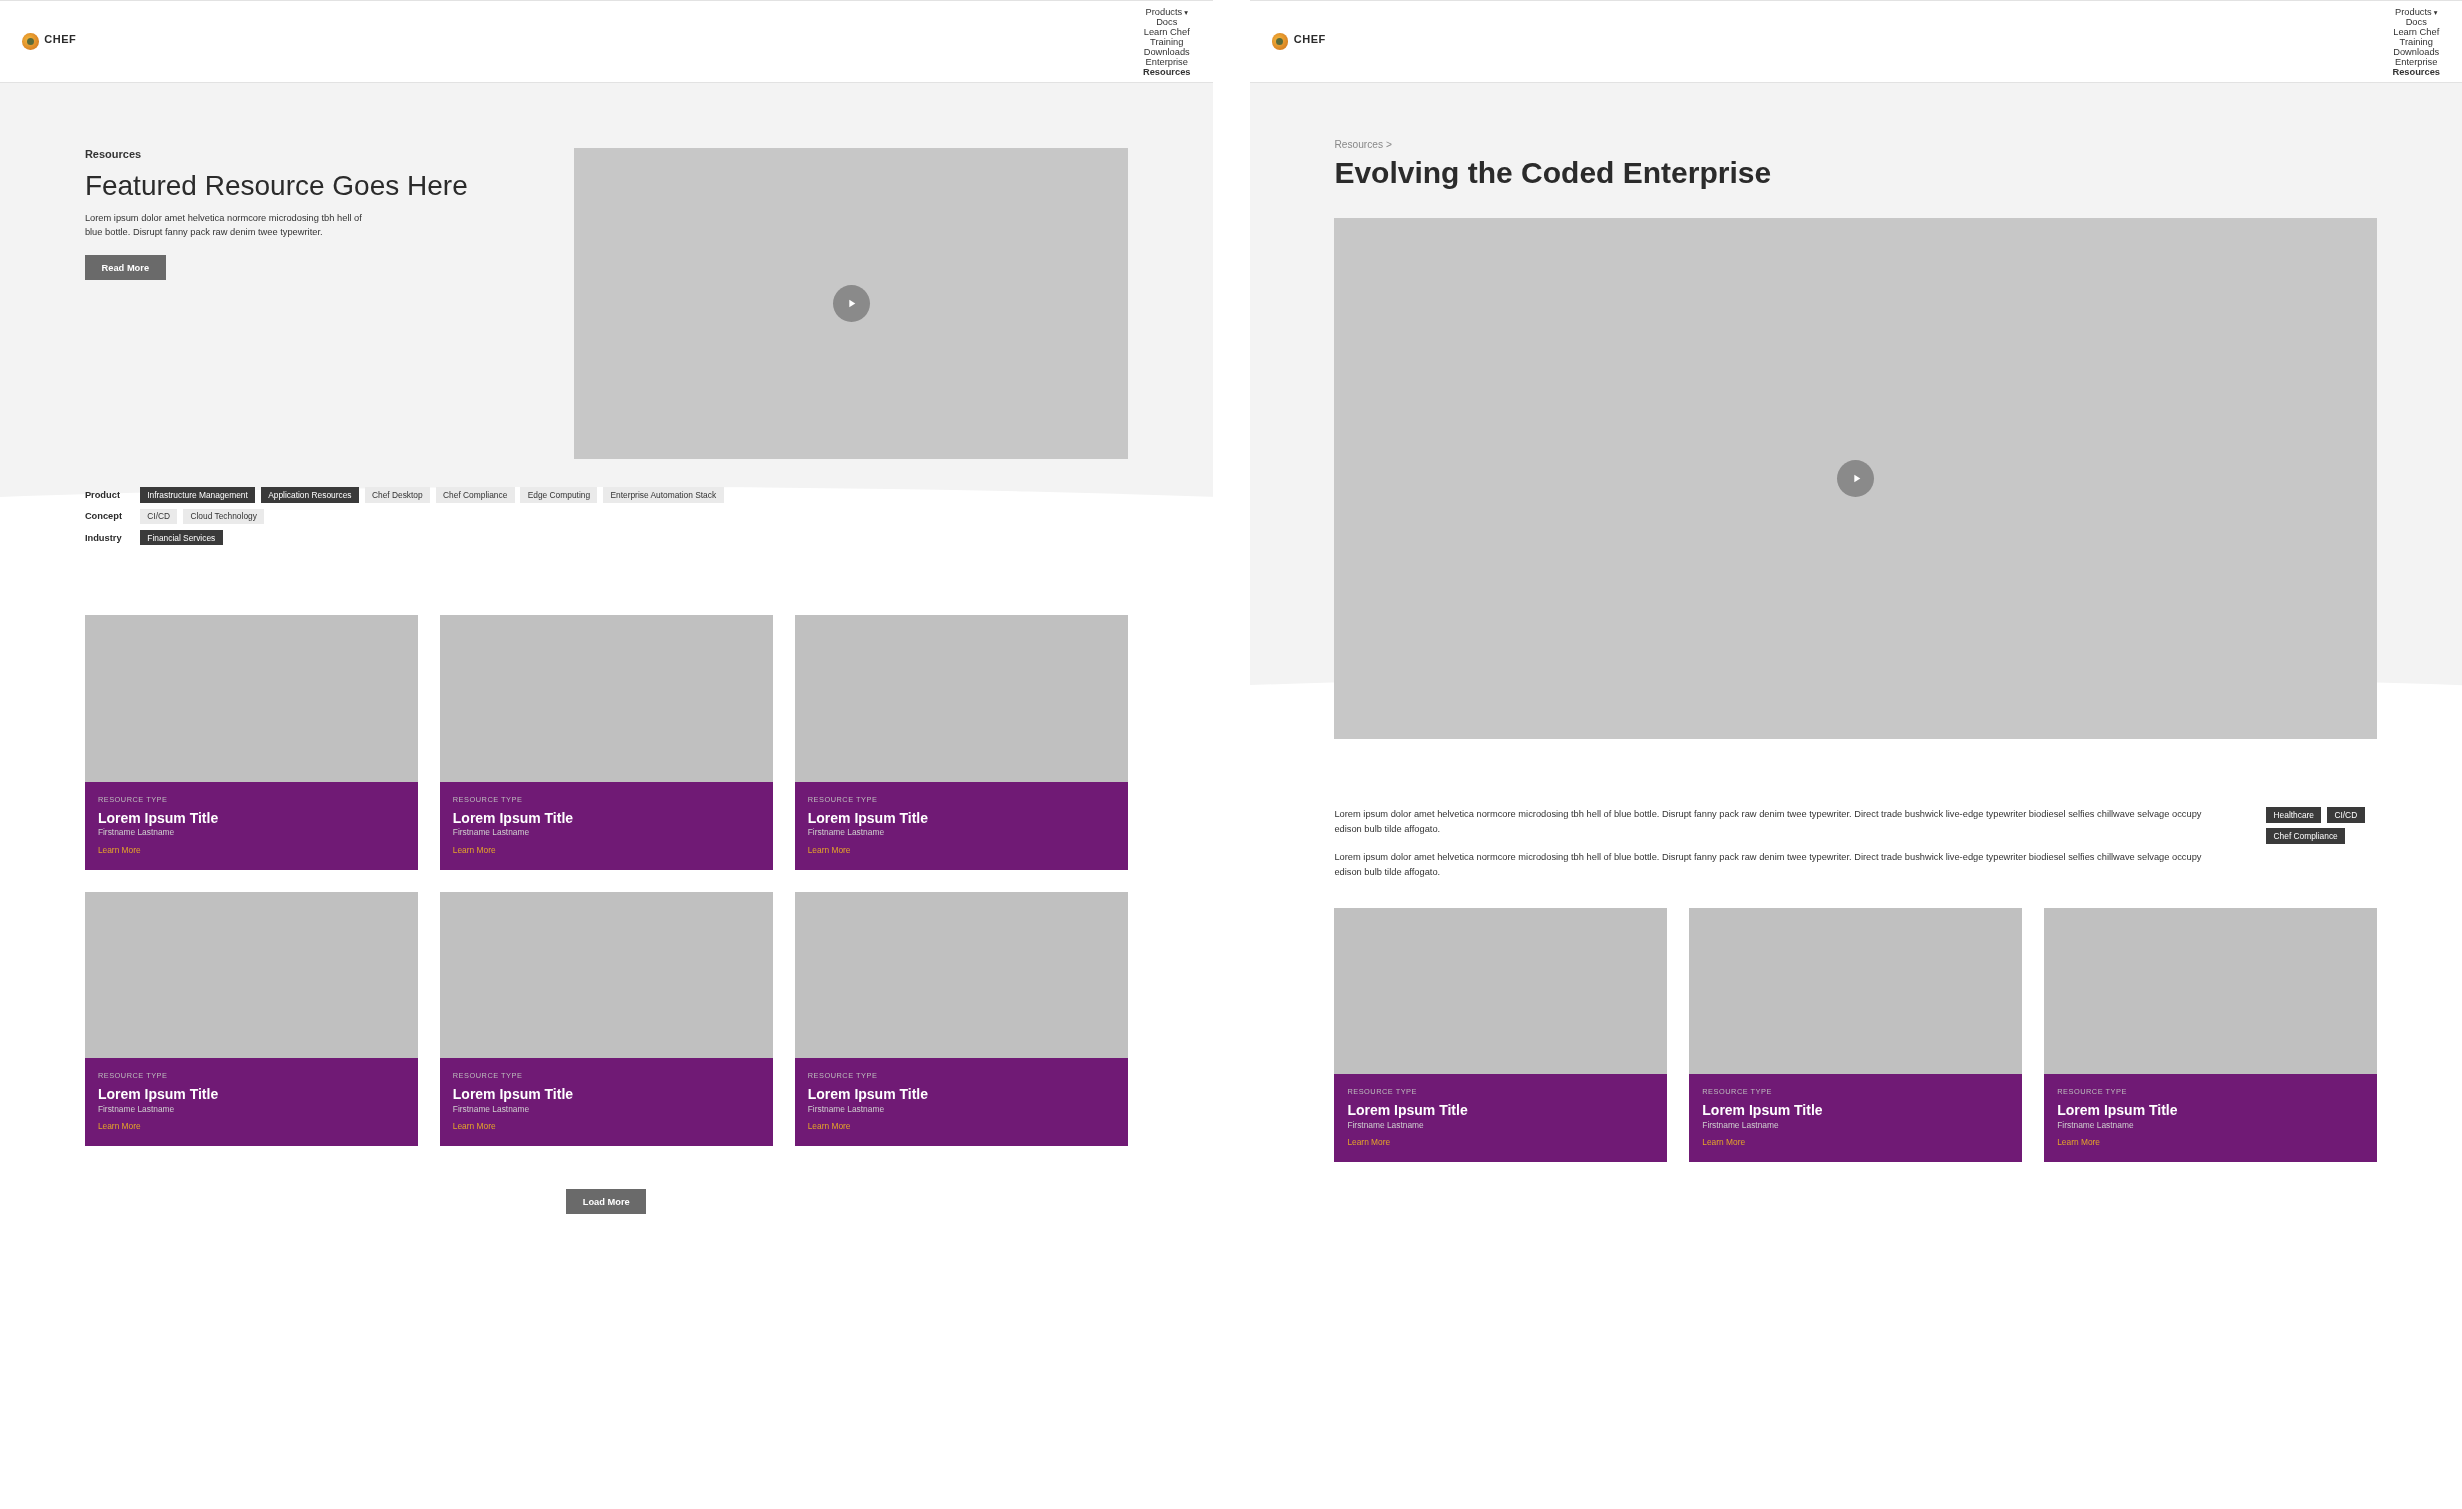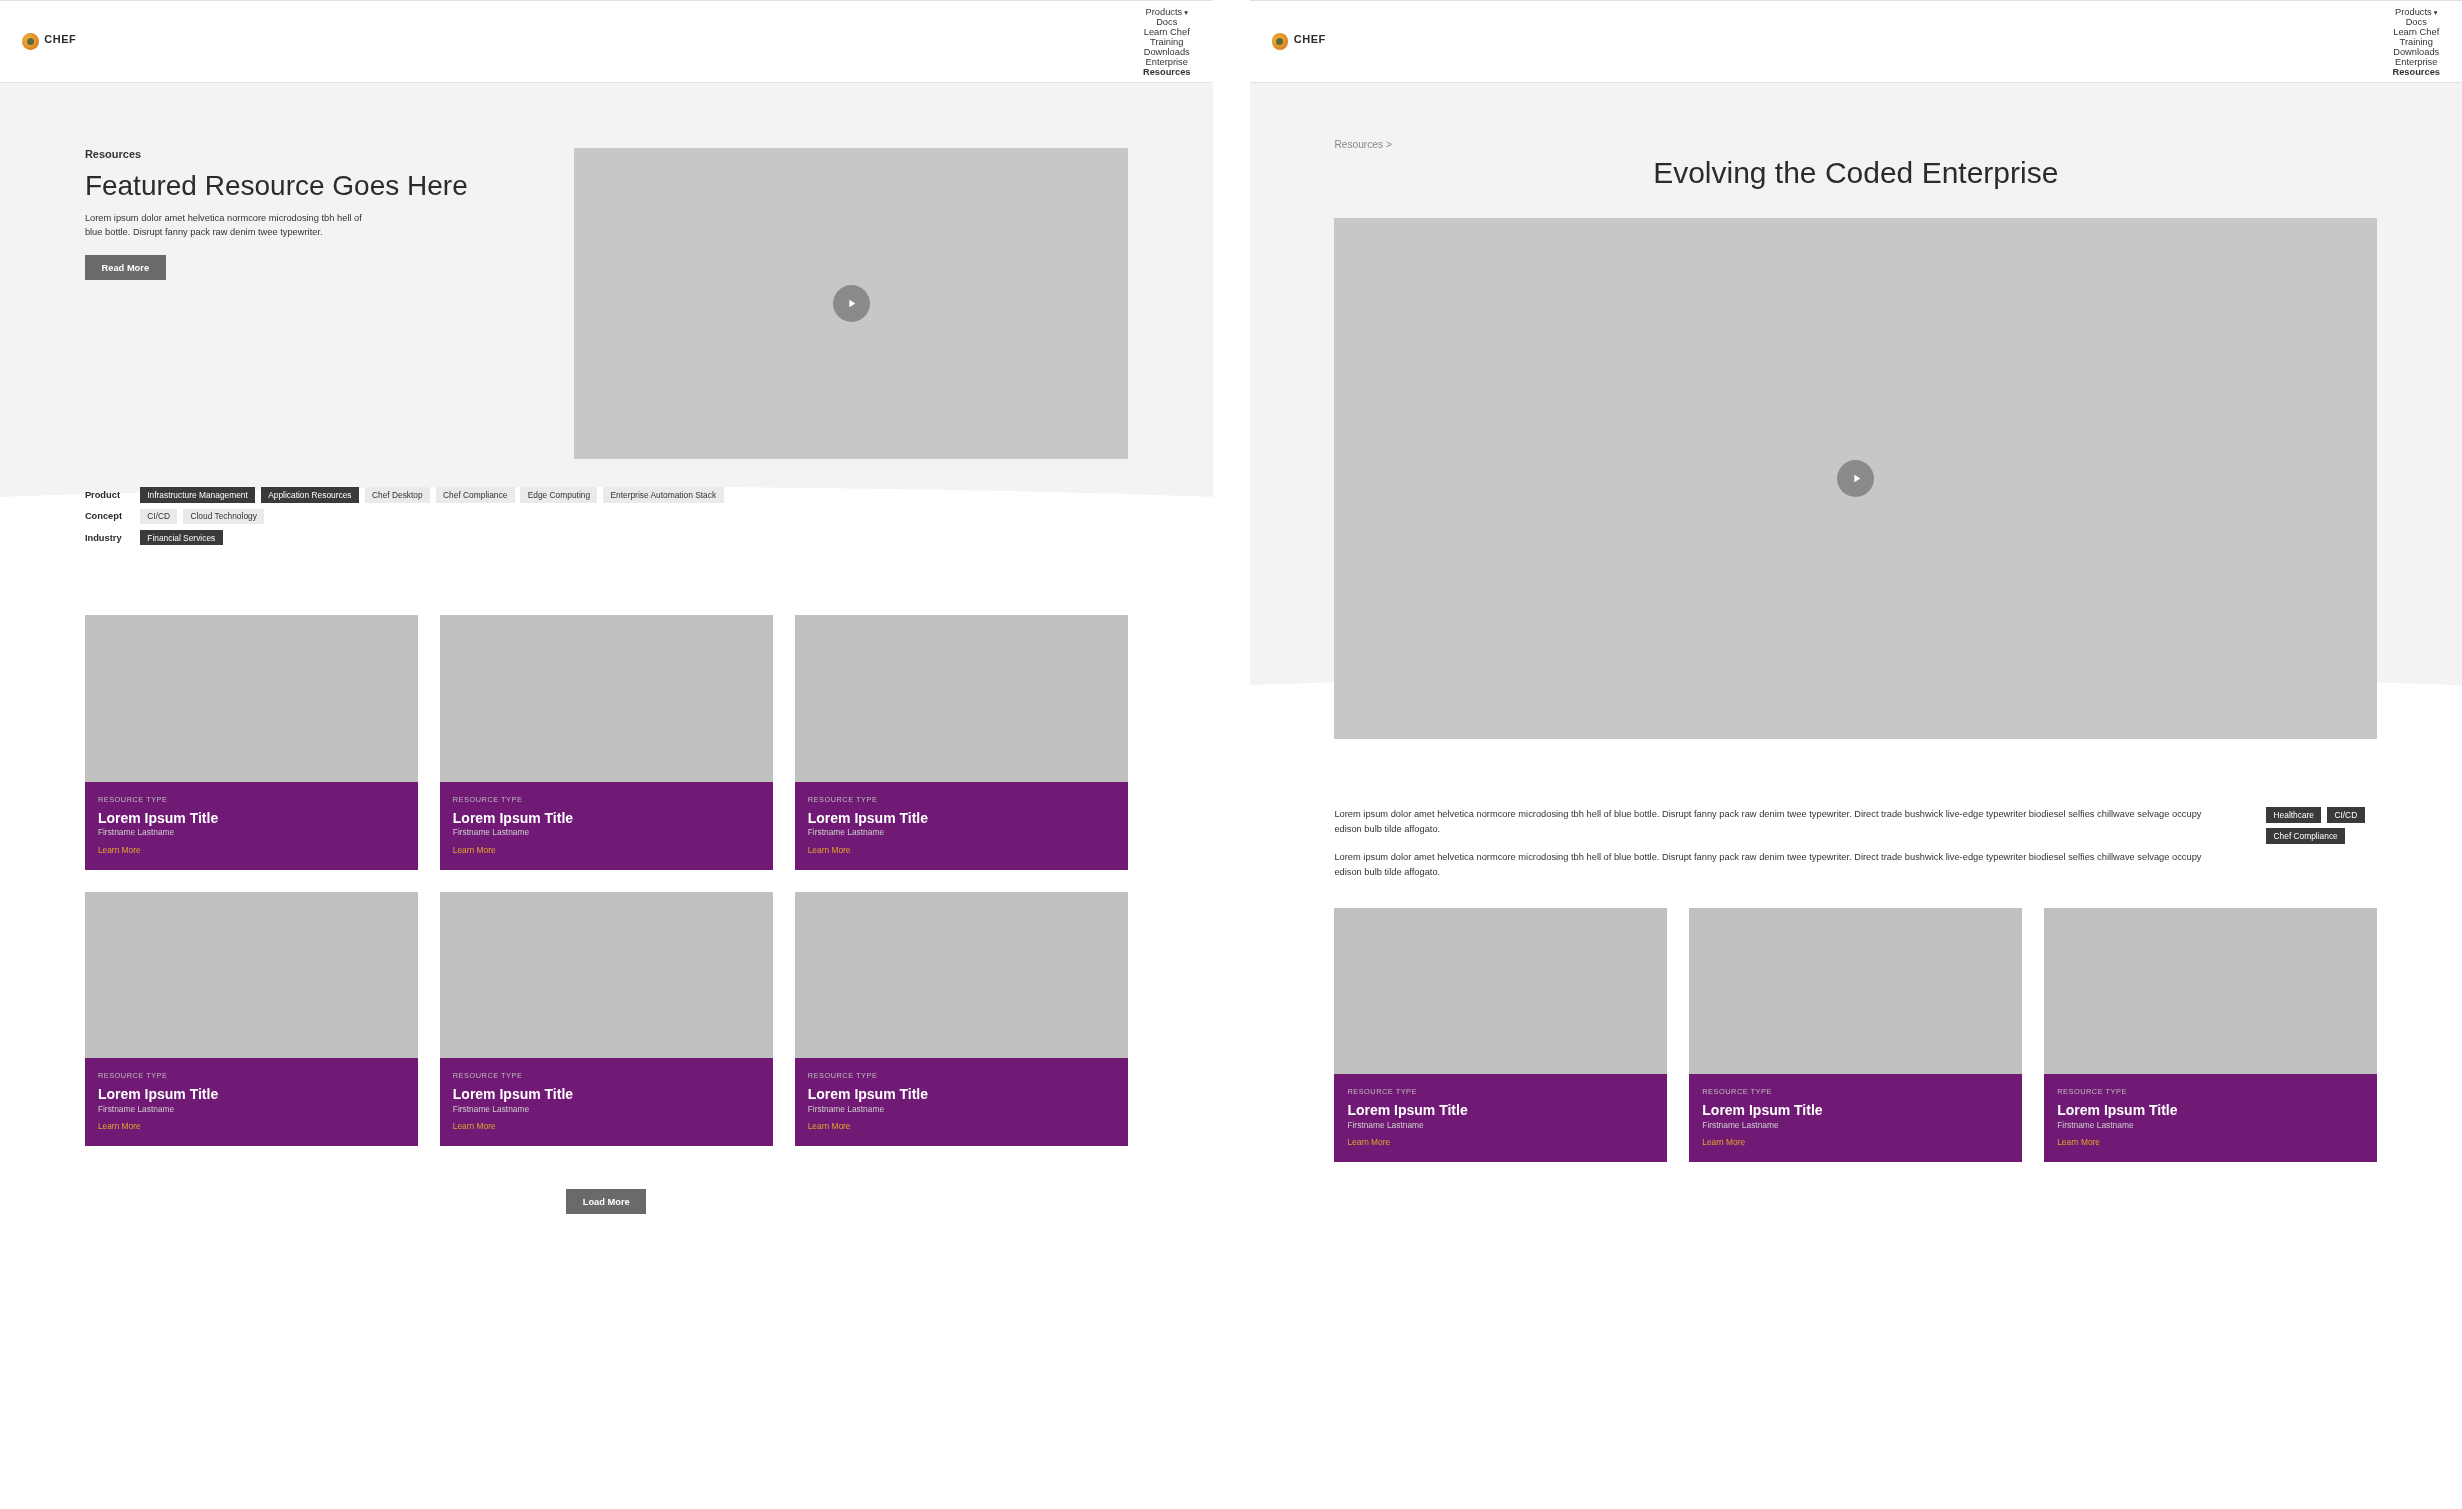--- a/index.html
+++ b/index.html
@@ -111,23 +111,22 @@
   }
   h1.title {
     font-size: 28px;
     line-height: 1.2;
     font-weight: 400;
     margin: 9.3px 0;
     color: #2b2b2b;
   }
   h1.title-big {
     font-size: 30px;
-    font-weight: 400;
+    font-weight: 700;
     margin: 5.6px 0 28px 0;
-    text-align: center;
   }
   .lead {
     font-size: 9.3px;
     color: #333;
     max-width: 297px;
     line-height: 1.5;
   }
   .btn {
     display: inline-block;
     background: #6a6a6a;

